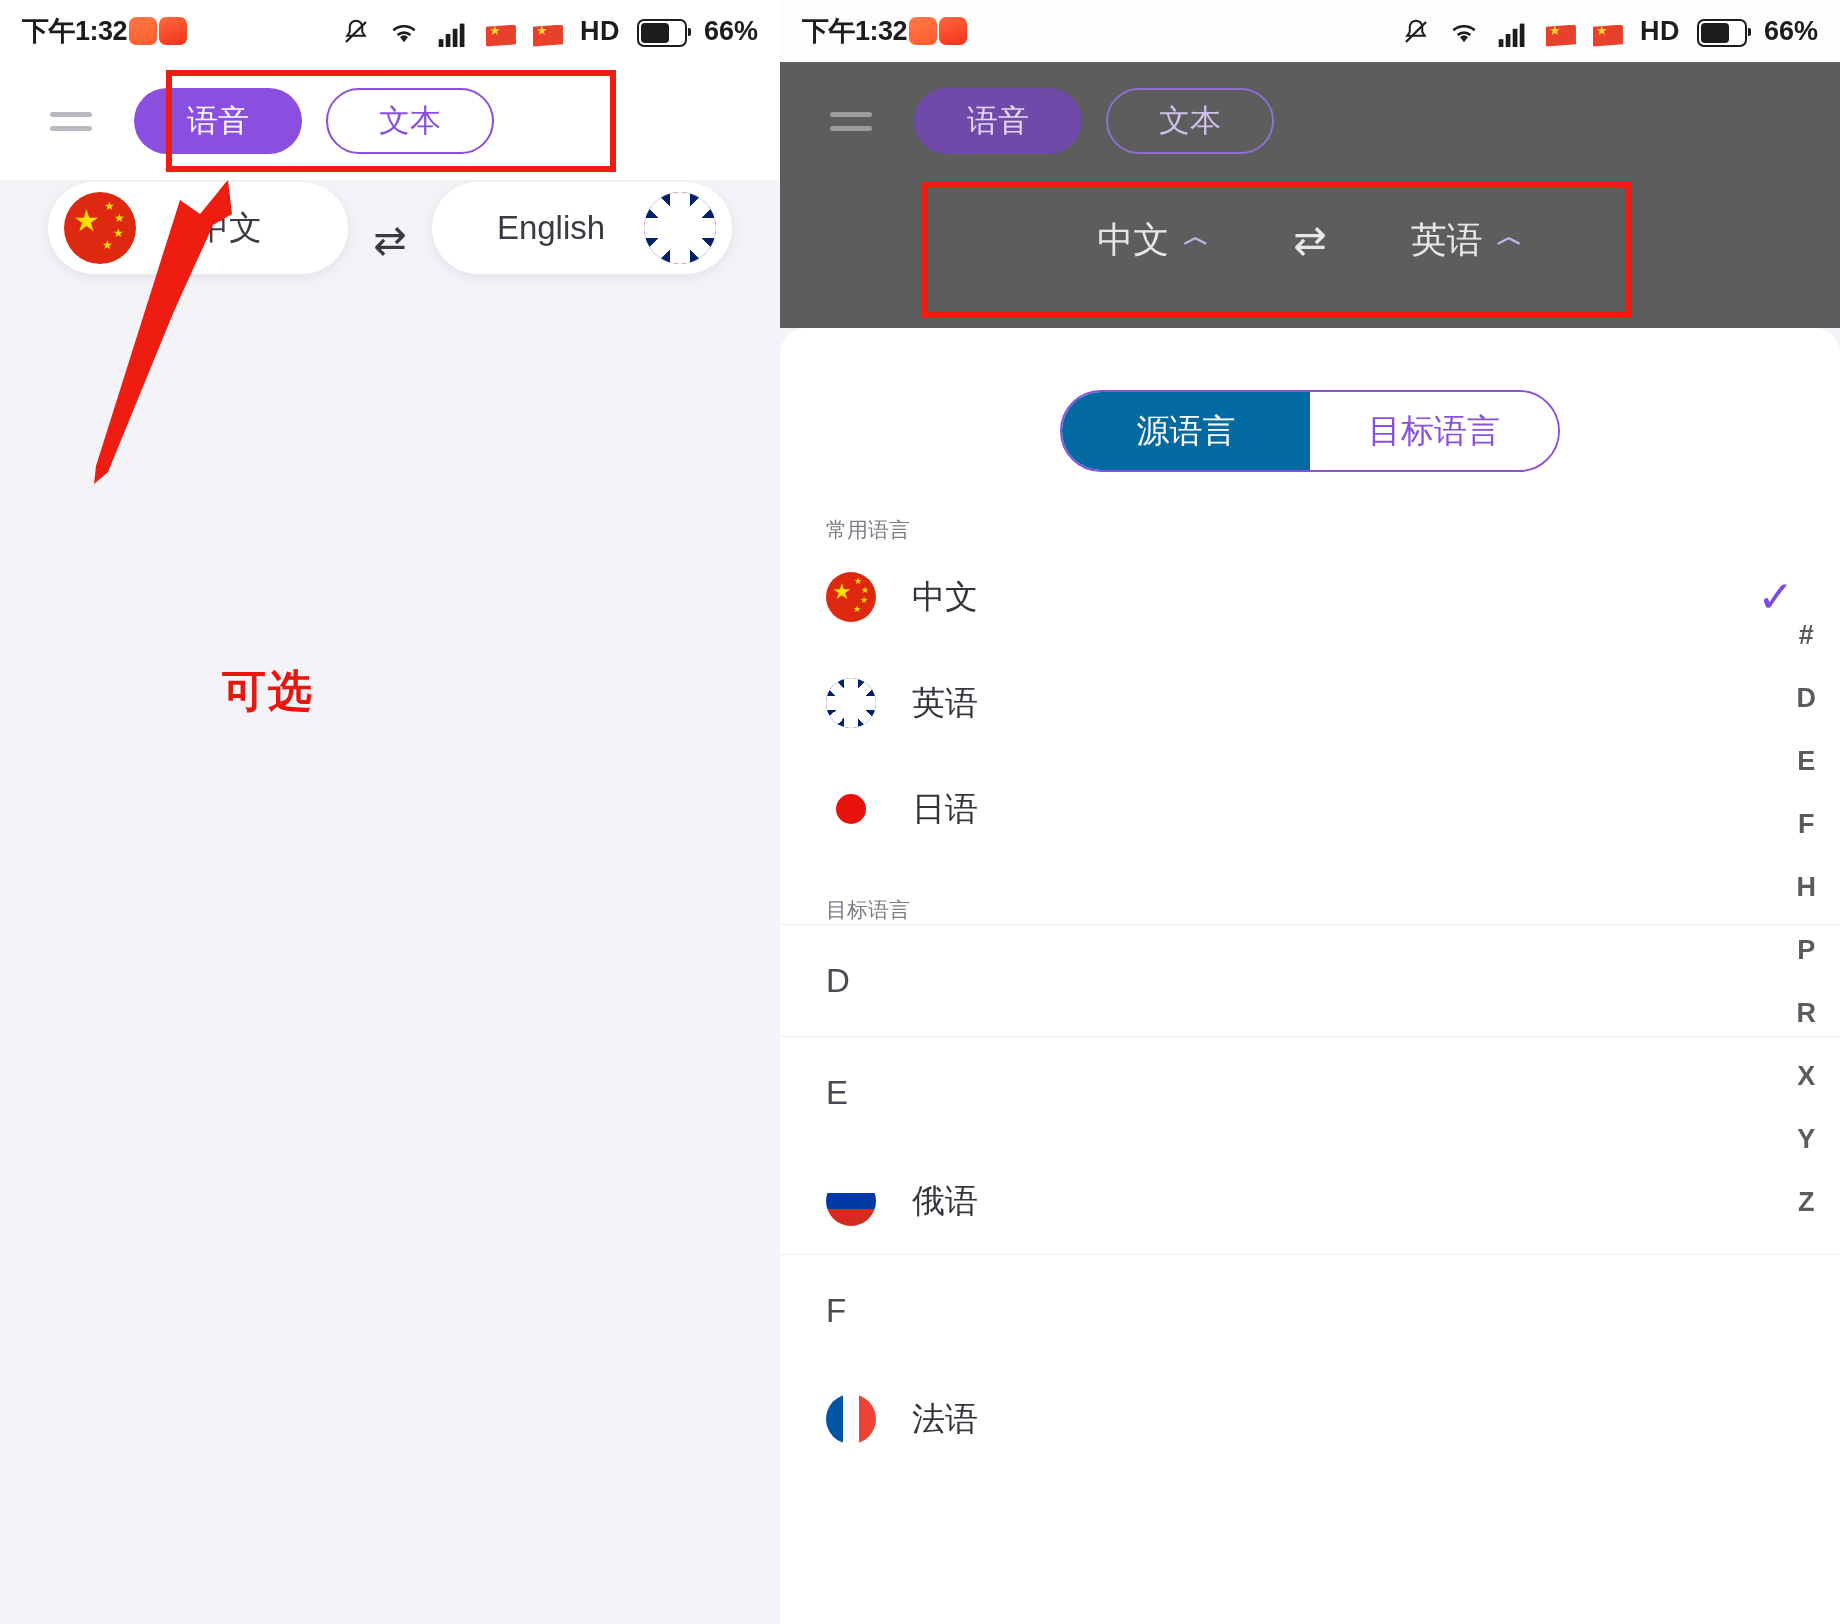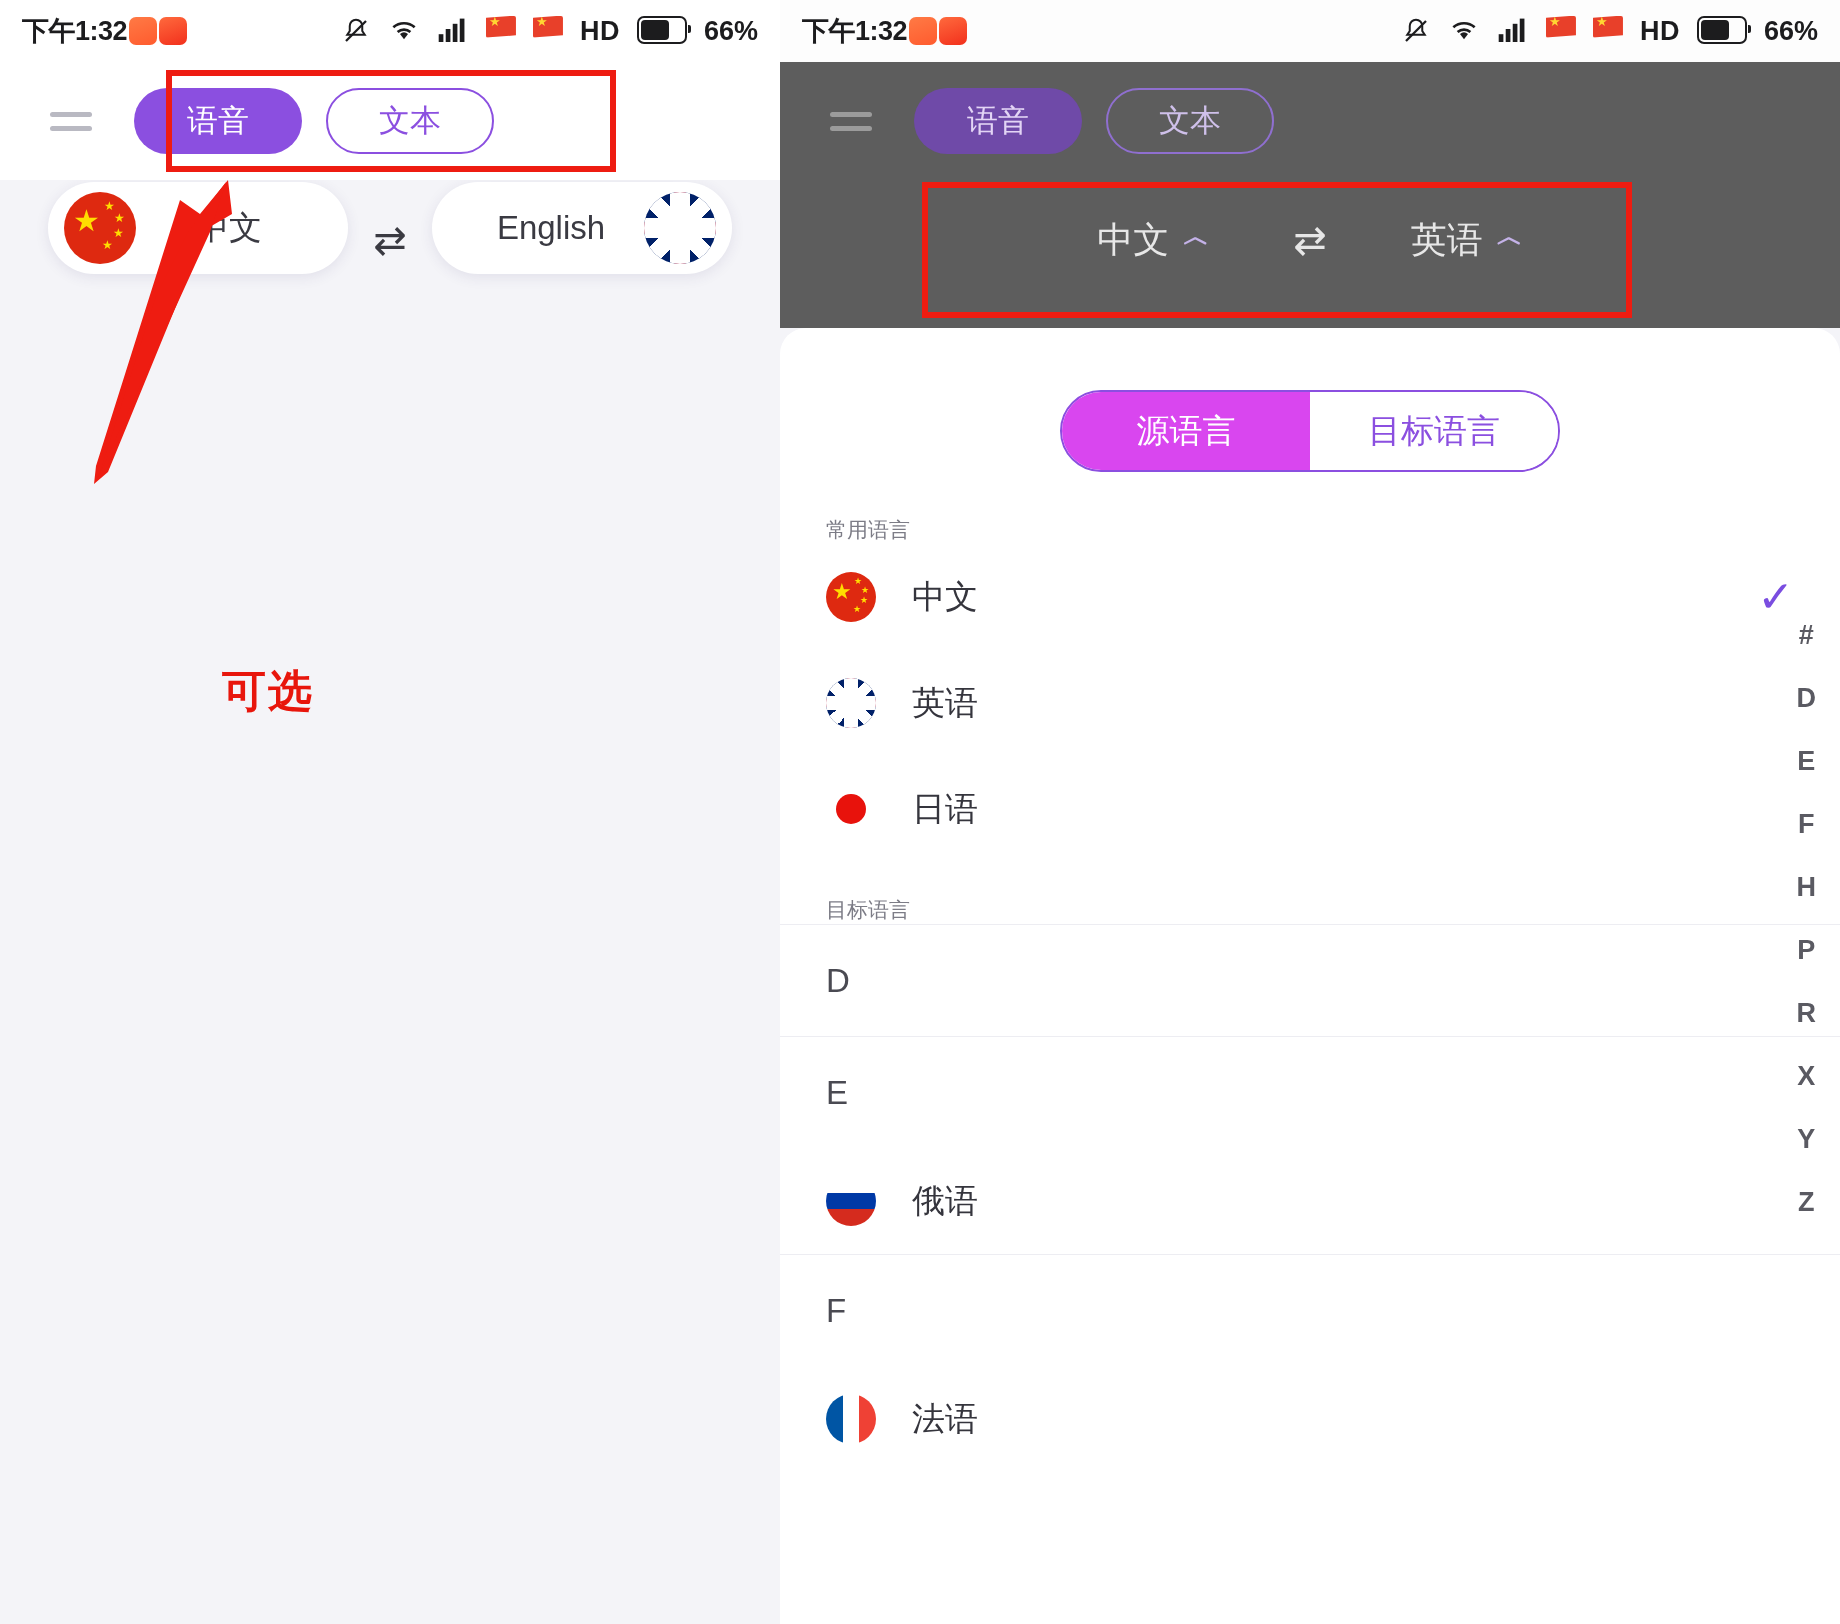--- a/index.html
+++ b/index.html
@@ -18,21 +18,21 @@
   
   .statusbar{
     height:62px;display:flex;align-items:center;
     padding:0 22px;box-sizing:border-box;
     font-size:27px;color:#1c1c1e;font-weight:600;
     background:#ffffff;position:relative;z-index:5;
   }
   .statusbar.dim{background:#ffffff;}
   .sb-left{display:flex;align-items:center;gap:2px;}
   .sb-time{letter-spacing:-0.5px;}
-  .sb-right{margin-left:auto;display:flex;align-items:flex-start;gap:17px;}
+  .sb-right{margin-left:auto;display:flex;align-items:flex-end;gap:17px;}
   .sb-icon{display:inline-flex;align-items:center;}
   .mini-app{width:28px;height:28px;border-radius:7px;display:inline-block;}
   .mini-app.a{background:linear-gradient(160deg,#ff7a45,#ff5b2e);}
   .mini-app.b{background:linear-gradient(160deg,#ff6a3d,#f2301c);}
   .flagicon{width:30px;height:22px;background:#e8402a;border-radius:2px;
             position:relative;display:inline-block;
             clip-path:polygon(0 10%,100% 0,100% 90%,0 100%);}
   .flagicon::after{content:"★";position:absolute;left:3px;top:-2px;color:#ffd633;font-size:13px;}
   .hd{font-size:27px;font-weight:600;color:#1c1c1e;letter-spacing:0.5px;}
   .batt{width:46px;height:24px;border:2.5px solid #1c1c1e;border-radius:7px;position:relative;}
@@ -129,21 +129,21 @@
     background:#ffffff;border-radius:26px 26px 0 0;z-index:6;overflow:hidden;
   }
   .sheet-seg{
     margin:62px auto 0;width:500px;height:82px;border-radius:42px;
     border:2.5px solid #8b4fe0;display:flex;overflow:hidden;box-sizing:border-box;
   }
   .sheet-seg .s{
     flex:1;display:flex;align-items:center;justify-content:center;
     font-size:33px;cursor:pointer;
   }
-  .sheet-seg .s.on{background:#d946ef;color:#ffffff;}
+  .sheet-seg .s.on{background:#0369a1;color:#ffffff;}
   .sheet-seg .s.off{background:#ffffff;color:#8b4fe0;}
 
   .grouphdr{font-size:21px;color:#7c7c86;padding:44px 0 0 46px;}
   .grouphdr.second{padding-top:34px;}
   .lang-item{
     display:flex;align-items:center;gap:36px;
     height:106px;padding:0 46px;box-sizing:border-box;cursor:pointer;position:relative;
   }
   .lang-item .name{font-size:33px;color:#35353d;}
   .lang-item .check{margin-left:auto;color:#7a4de0;font-size:44px;line-height:1;}

